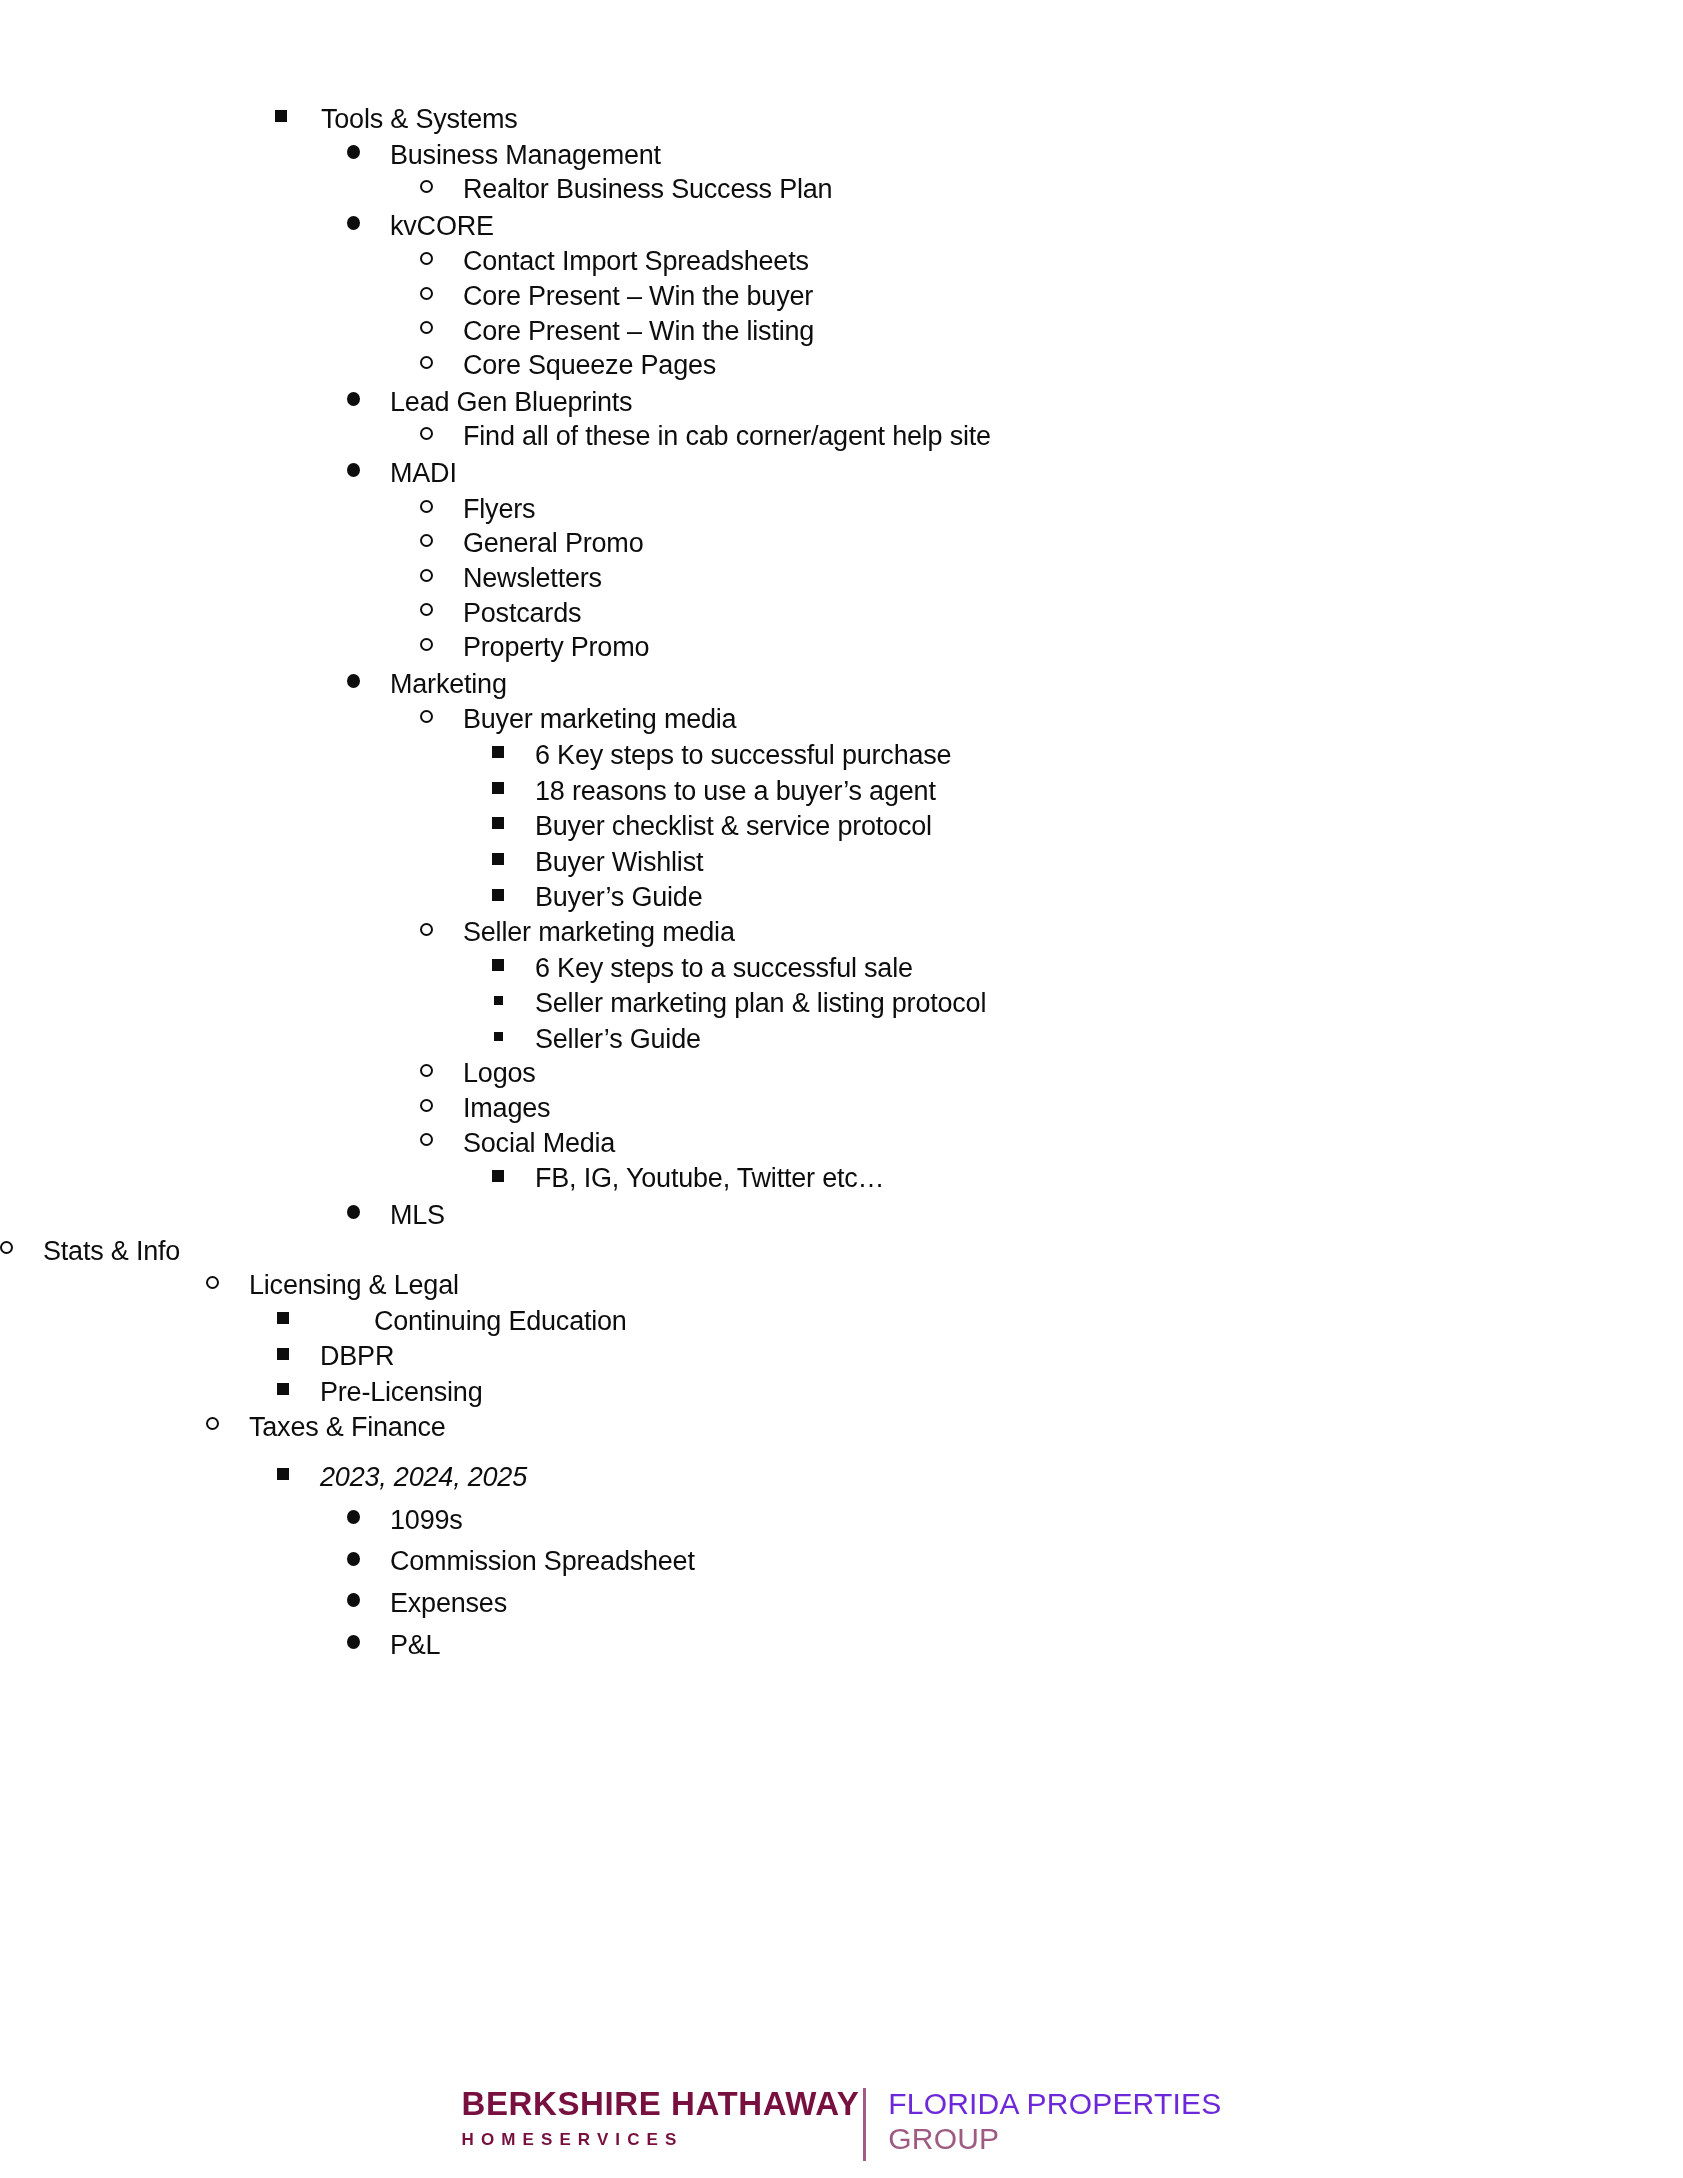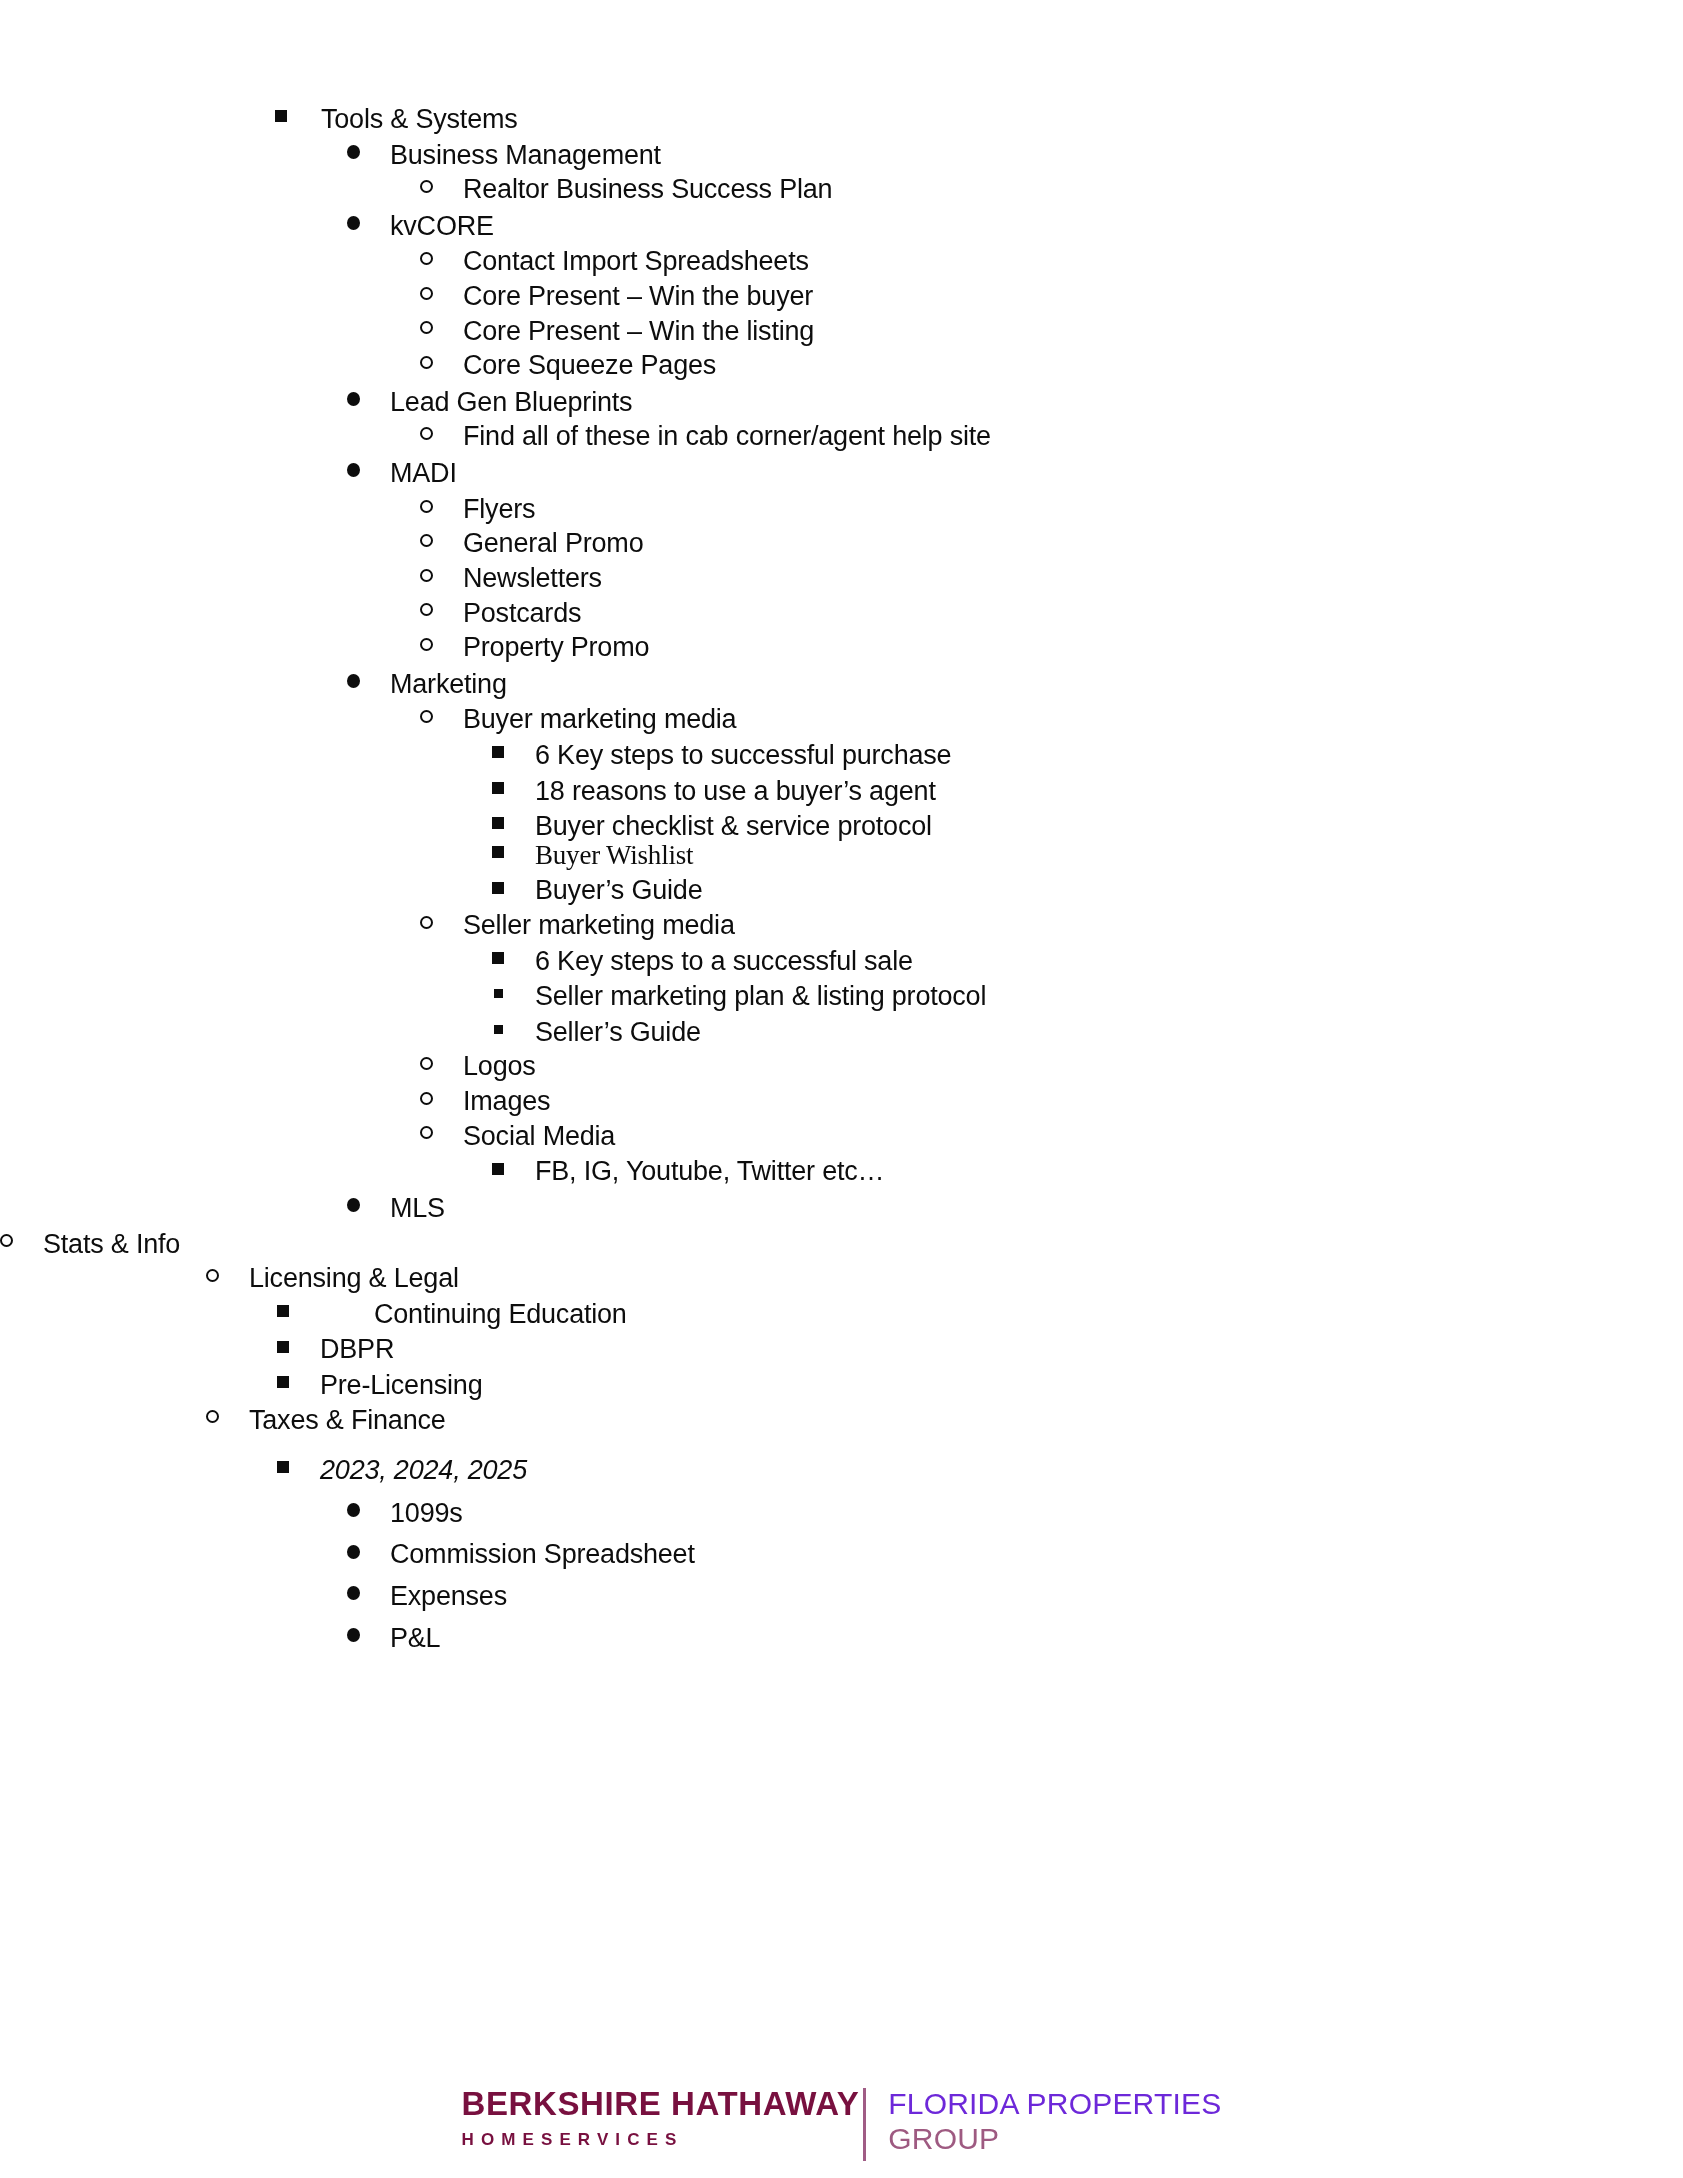--- a/index.html
+++ b/index.html
@@ -253,21 +253,21 @@
       <div class="row" style="padding-left: 492px; margin-top: 7px;">
         <span class="bullet b-square"></span>
         <span class="gap" style="width: 31px;"></span>
         <span class="label">18 reasons to use a buyer’s agent</span>
       </div>
       <div class="row" style="padding-left: 492px; margin-top: 7px;">
         <span class="bullet b-square"></span>
         <span class="gap" style="width: 31px;"></span>
         <span class="label">Buyer checklist &amp; service protocol</span>
       </div>
-      <div class="row" style="padding-left: 492px;  font-family: Liberation Serif, serif;">
+      <div class="row" style="padding-left: 492px; margin-top: 7px;">
         <span class="bullet b-square"></span>
         <span class="gap" style="width: 31px;"></span>
         <span class="label">Buyer Wishlist</span>
       </div>
       <div class="row" style="padding-left: 492px; margin-top: 7px;">
         <span class="bullet b-square"></span>
         <span class="gap" style="width: 31px;"></span>
         <span class="label">Buyer’s Guide</span>
       </div>
       <div class="row" style="padding-left: 420px; margin-top: 6px;">

